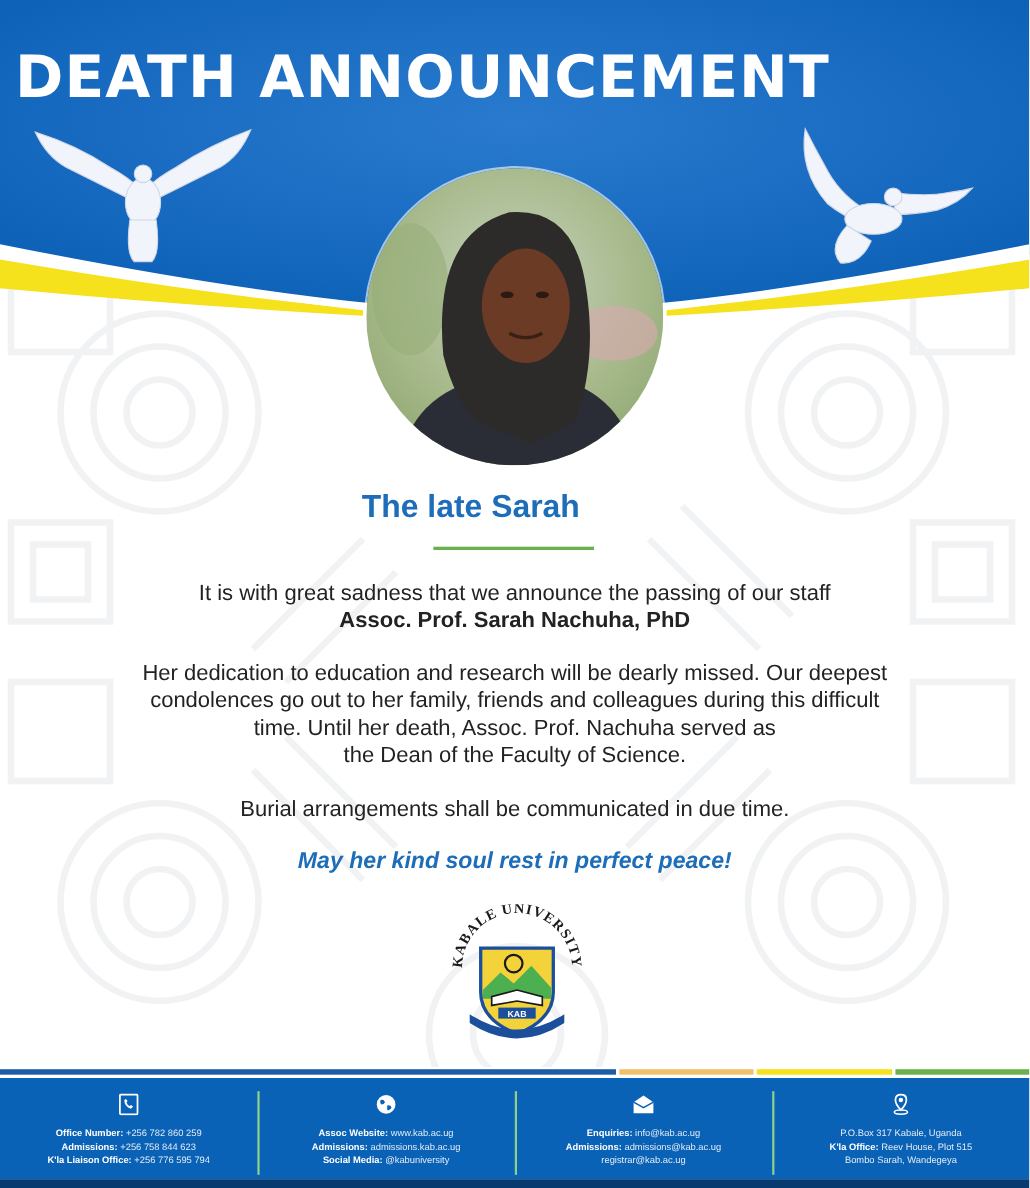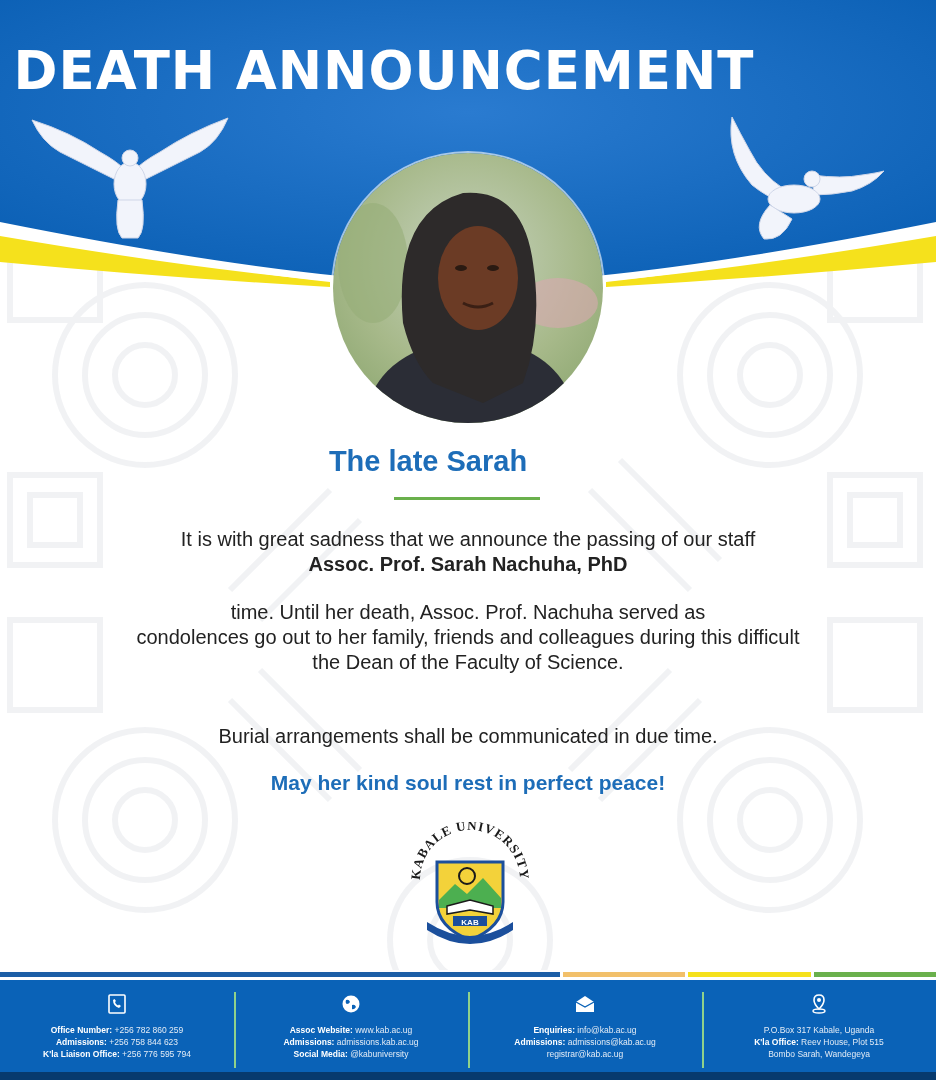--- a/index.html
+++ b/index.html
@@ -34,21 +34,21 @@
     position: absolute; top: 445px; left: 0; width: 856px; text-align: center;
     color: #1d6db8; font-weight: 700; font-size: 29px;
   }
   .divider { position: absolute; top: 497px; left: 394px; width: 146px; height: 3px; background: #6ab04c; }
 
   .body-text { position: absolute; left: 0; width: 936px; text-align: center; color: #222; font-size: 20px; line-height: 25px; }
   .p1 { top: 527px; text-align: center; }
   .p1 .strong { font-weight: 700; }
   .p2 { top: 600px; }
   .p3 { top: 724px; }
-  .rip { position: absolute; top: 771px; left: 0; width: 936px; text-align: center; color: #1d6db8; font-weight: 700; font-size: 21px; }
+  .rip { position: absolute; top: 771px; left: 0; width: 936px; text-align: center; color: #1d6db8; font-weight: 700; font-size: 21px; font-style: italic; }
 
   .logo { position: absolute; left: 405px; top: 822px; width: 130px; height: 130px; }
 
   
   .stripe-row { position: absolute; top: 972px; left: 0; width: 936px; height: 5px; display: flex; gap: 3px; }
   .stripe { height: 5px; }
 
   
   .footer { position: absolute; top: 980px; left: 0; width: 936px; height: 92px; background: #0a62b7; display: flex; }
   .footer-bottom { position: absolute; top: 1072px; left: 0; width: 936px; height: 8px; background: #073a6e; }
@@ -151,22 +151,23 @@
 
   <div class="name-heading">The late Sarah</div>
   <div class="divider"></div>
 
   <div class="body-text p1">
     <div>It is with great sadness that we announce the passing of our staff</div>
     <div class="strong">Assoc. Prof. Sarah Nachuha, PhD</div>
   </div>
 
   <div class="body-text p2">
+    <div>Her dedication to education and research will be dearly missed. Our deepest</div>
+    <div>condolences go out to her family, friends and colleagues during this difficult</div>
     <div>time. Until her death, Assoc. Prof. Nachuha served as</div>
-    <div>condolences go out to her family, friends and colleagues during this difficult</div>
     <div>the Dean of the Faculty of Science.</div>
   </div>
 
   <div class="body-text p3">Burial arrangements shall be communicated in due time.</div>
   <div class="rip">May her kind soul rest in perfect peace!</div>
 
   <svg class="logo" viewBox="0 0 130 130">
     <defs>
       <path id="arc" d="M15 58 A50 50 0 0 1 115 58"></path>
     </defs>

